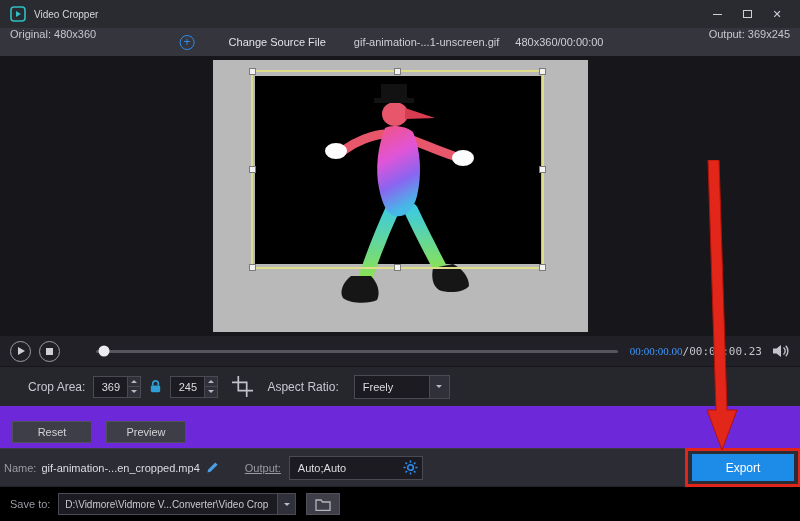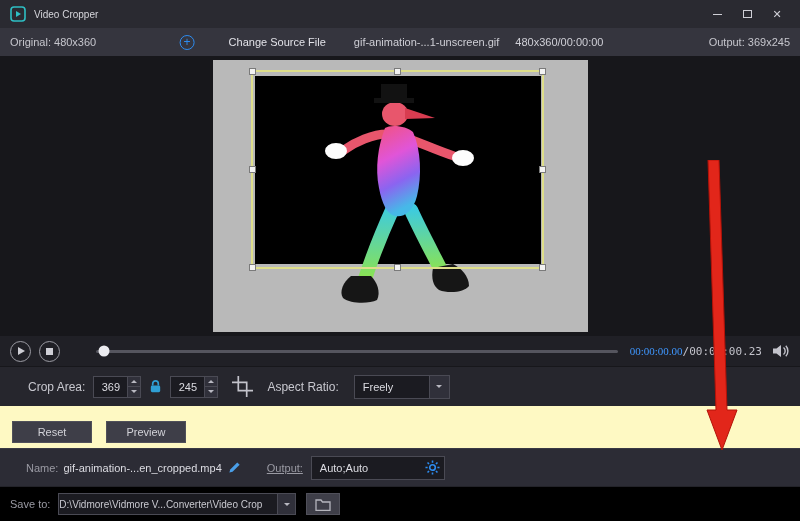--- a/index.html
+++ b/index.html
@@ -12,21 +12,21 @@
   
   .titlebar{height:28px;background:#2a2a31;display:flex;align-items:center;padding:0 10px;flex:0 0 auto;}
   .logo{width:16px;height:16px;margin-right:8px;display:block;}
   .win-title{font-size:10px;color:#d6d6dc;}
   .win-btns{margin-left:auto;display:flex;align-items:center;gap:4px;}
   .win-btn{width:26px;height:20px;display:flex;align-items:center;justify-content:center;color:#cfcfd6;font-size:11px;}
   .min-glyph{display:block;width:9px;height:1px;background:#cfcfd6;}
   .max-glyph{display:block;width:9px;height:8px;border:1px solid #cfcfd6;}
 
   
-  .toolbar{height:28px;background:#35353e;display:flex;align-items:center;padding:0 10px;position:relative;flex:0 0 auto;font-size:11px;gap:32px;}
+  .toolbar{height:28px;background:#35353e;display:flex;align-items:flex-start;padding:0 10px;position:relative;flex:0 0 auto;font-size:11px;gap:32px;}
   .tb-left{color:#c6c6cd;}
   .tb-right{margin-left:auto;color:#c6c6cd;}
   .tb-center{position:absolute;left:50%;top:0;height:100%;transform:translateX(-52%);display:flex;align-items:center;white-space:nowrap;}
   .plus-circle{width:15px;height:15px;border-radius:50%;border:1.5px solid #2d8cf0;color:#2d8cf0;display:flex;align-items:center;justify-content:center;font-size:12px;line-height:1;margin-right:7px;}
   .tb-change{color:#e2e2e8;margin-right:28px;padding-left:27px;}
   .tb-file{color:#cfcfd6;margin-right:16px;}
   .tb-meta{color:#cfcfd6;}
 
   
   .stage{height:280px;position:relative;background:#17171b;flex:0 0 auto;}
@@ -62,40 +62,40 @@
   .tri-up{width:0;height:0;border-left:3px solid transparent;border-right:3px solid transparent;border-bottom:3px solid #b9b9c2;display:block;}
   .tri-down{width:0;height:0;border-left:3px solid transparent;border-right:3px solid transparent;border-top:3px solid #b9b9c2;display:block;}
   .lock-btn{margin:0 7px;display:flex;align-items:center;}
   .crop-tool{margin:0 14px;display:flex;align-items:center;}
   .aspect-label{margin-right:15px;}
   .select{width:96px;height:24px;background:#1b1b21;border:1px solid #4a4a54;display:flex;align-items:center;}
   .select-value{flex:1;padding-left:8px;font-size:11px;color:#dcdce2;}
   .select-arrow{width:20px;height:100%;display:flex;align-items:center;justify-content:center;border-left:1px solid #4a4a54;background:#30303a;}
 
   
-  .action-row{height:42px;background:#fef9c3;display:flex;align-items:flex-end;padding:0 12px 5px 12px;gap:14px;flex:0 0 auto;}
+  .action-row{height:42px;background:#6d28d9;display:flex;align-items:flex-end;padding:0 12px 5px 12px;gap:14px;flex:0 0 auto;}
   .flat-btn{min-width:80px;height:22px;background:#3e3e48;border:1px solid #50505a;color:#d2d2d8;font-size:11px;display:flex;align-items:center;justify-content:center;}
 
   
-  .output-bar{height:38px;background:#2c2c35;border-top:1px solid #3a3a44;display:flex;align-items:center;padding:0 26px;font-size:11px;flex:0 0 auto;}
+  .output-bar{height:38px;background:#2c2c35;border-top:1px solid #3a3a44;display:flex;align-items:center;padding:0 4px;font-size:11px;flex:0 0 auto;}
   .dim{color:#9a9aa3;}
   .name-val{color:#dcdce2;margin-left:5px;white-space:nowrap;}
   .pencil-btn{margin-left:6px;display:flex;align-items:center;}
   .out-label{margin-left:26px;text-decoration:underline;}
   .out-field{width:134px;height:24px;background:#1b1b21;border:1px solid #4a4a54;display:flex;align-items:center;margin-left:8px;}
   .out-val{flex:1;padding-left:8px;color:#dcdce2;}
   .gear-btn{width:22px;display:flex;align-items:center;justify-content:center;}
   .export-wrap{margin-left:auto;position:relative;margin-right:2px;}
   .export-btn{width:102px;height:27px;background:#1d8ce8;color:#fff;font-size:12px;display:flex;align-items:center;justify-content:center;}
   .export-outline{position:absolute;left:-7px;top:-6px;right:-7px;bottom:-6px;border:3px solid #e1251b;pointer-events:none;z-index:55;}
 
   
   .save-bar{height:35px;background:#000000;border-top:1px solid #232329;display:flex;align-items:center;padding:0 10px;font-size:11px;flex:1 1 auto;}
   .path-field{width:238px;height:22px;background:#1b1b21;border:1px solid #4a4a54;display:flex;align-items:center;margin-left:8px;}
-  .path-text{flex:1;color:#c9c9d0;font-size:10px;white-space:nowrap;overflow:hidden;}
+  .path-text{flex:1;padding-left:6px;color:#c9c9d0;font-size:10px;white-space:nowrap;overflow:hidden;}
   .path-arrow{width:18px;height:100%;display:flex;align-items:center;justify-content:center;border-left:1px solid #4a4a54;background:#30303a;}
   .folder-btn{width:34px;height:22px;margin-left:10px;background:#3e3e48;border:1px solid #50505a;display:flex;align-items:center;justify-content:center;}
 
   
   .annotation-arrow{position:absolute;left:700px;top:160px;width:40px;height:292px;z-index:60;pointer-events:none;}
 </style>
 </head>
 <body>
 
 <div class="app">
@@ -256,20 +256,24 @@
       <span class="out-val">Auto;Auto</span>
       <button class="gear-btn">
         <svg width="15" height="15" viewBox="0 0 16 16">
           <g stroke="#2d8cf0" stroke-width="1.7" fill="none">
             <circle cx="8" cy="8" r="3"></circle>
             <path d="M8 0.5v2.3M8 13.2v2.3M0.5 8h2.3M13.2 8h2.3M2.7 2.7l1.6 1.6M11.7 11.7l1.6 1.6M13.3 2.7l-1.6 1.6M4.3 11.7l-1.6 1.6"></path>
           </g>
         </svg>
       </button>
     </div>
+    <div class="export-wrap">
+      <button class="export-btn">Export</button>
+      <div class="export-outline"></div>
+    </div>
   </div>
 
   <div class="save-bar">
     <span class="dim">Save to:</span>
     <div class="path-field">
       <span class="path-text">D:\Vidmore\Vidmore V...Converter\Video Crop</span>
       <span class="path-arrow">
           <span class="tri-down"></span>
         </span>
     </div>

